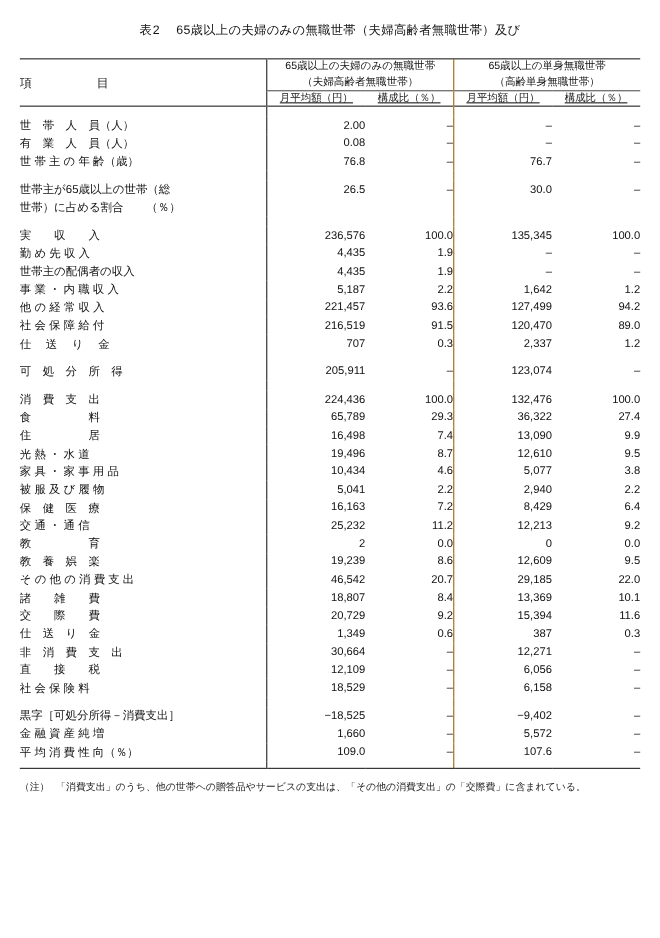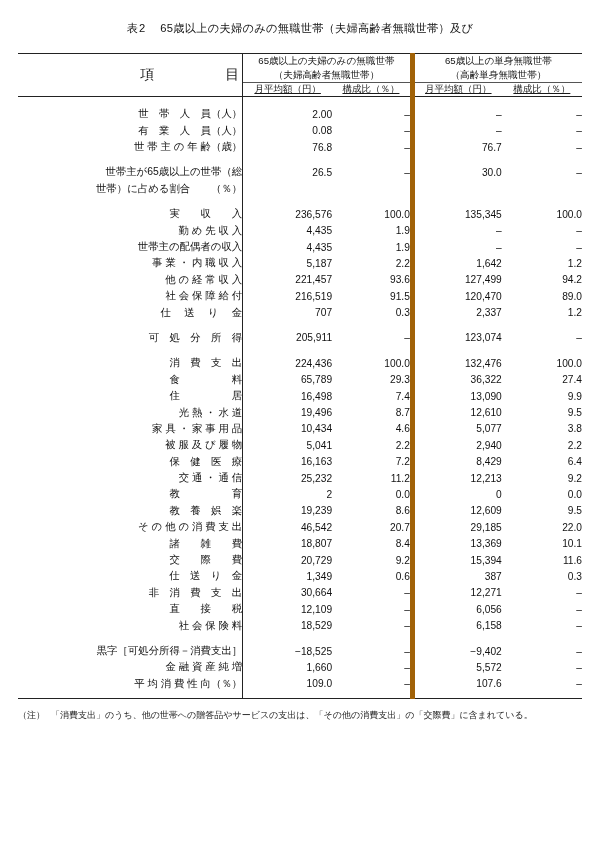--- a/index.html
+++ b/index.html
@@ -46,46 +46,45 @@
     padding: 0;
     vertical-align: middle;
   }
   
   .rule-top td { border-top: 1.6px solid #222; }
   .rule-mid td { border-top: 1px solid #222; }
   .rule-thin td { border-top: 0.8px solid #555; }
   .rule-bottom td { border-bottom: 1.6px solid #222; }
 
   .vline-l { border-left: 1px solid #222; }
-  .vline-r { border-right: 5px solid #a16207; }
+  .vline-r { border-right: 1px solid #a16207; }
 
   .hdr {
     text-align: center;
     font-size: 9.6px;
     line-height: 1.45;
     padding: 5px 3px;
     color: #111;
   }
   .hdr-item {
-    text-align: right;
-    font-size: 14px;
+    text-align: left;
+    font-size: 11px;
     letter-spacing: 3px;
     padding-left: 4px;
   }
   .hdr-sub {
     text-align: center;
     font-size: 9.5px;
     padding: 4px 2px;
     text-decoration: underline;
   }
   .lbl {
     font-size: 10.4px;
     white-space: nowrap;
     color: #111;
-    text-align: right;
   }
   .num {
     text-align: right;
     font-size: 10.2px;
     padding-right: 9px;
     font-variant-numeric: tabular-nums;
     color: #111;
   }
   tr.datarow td { height: 16.4px; }
   tr.spacer td { height: 9px; }

